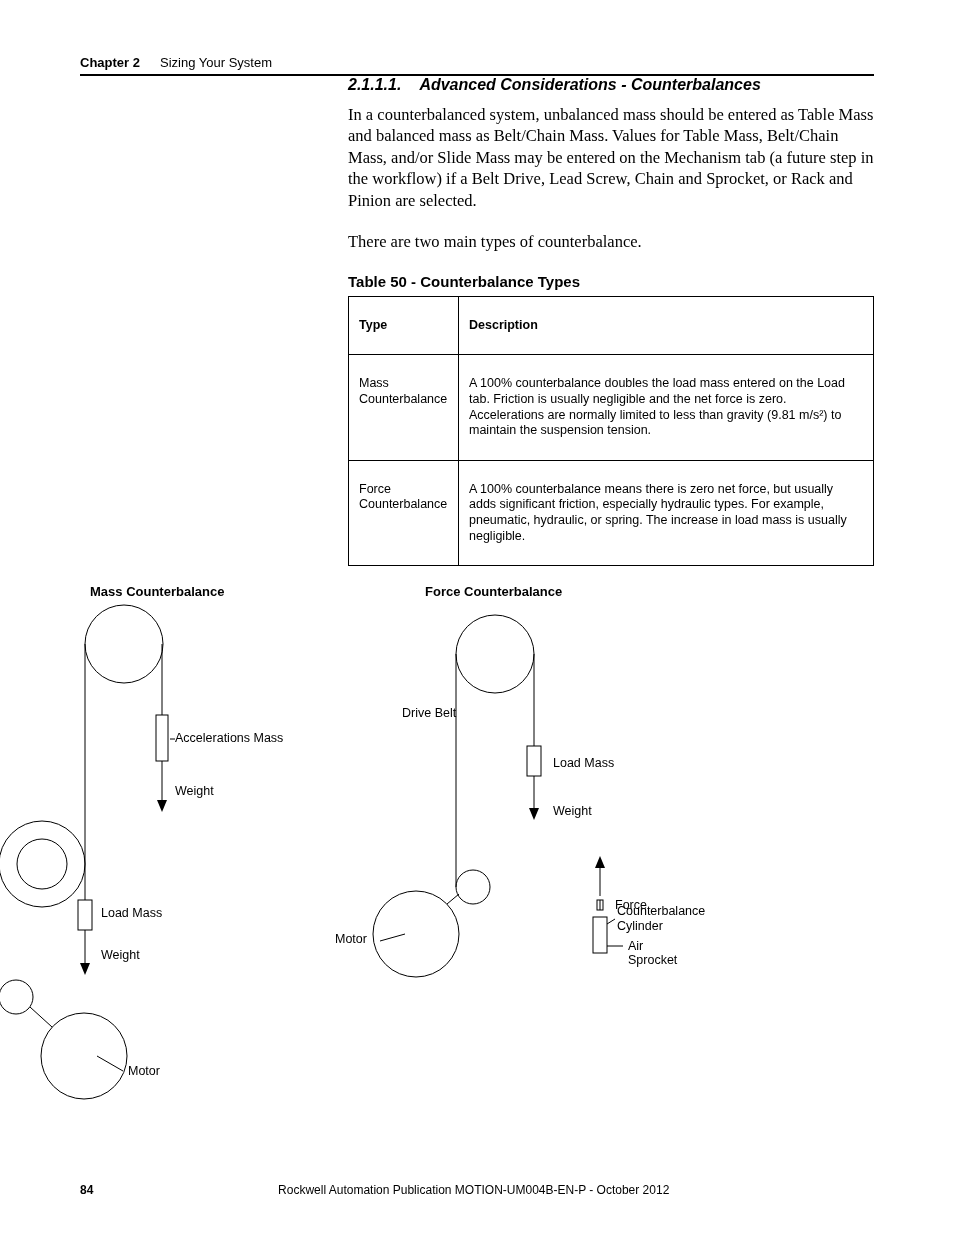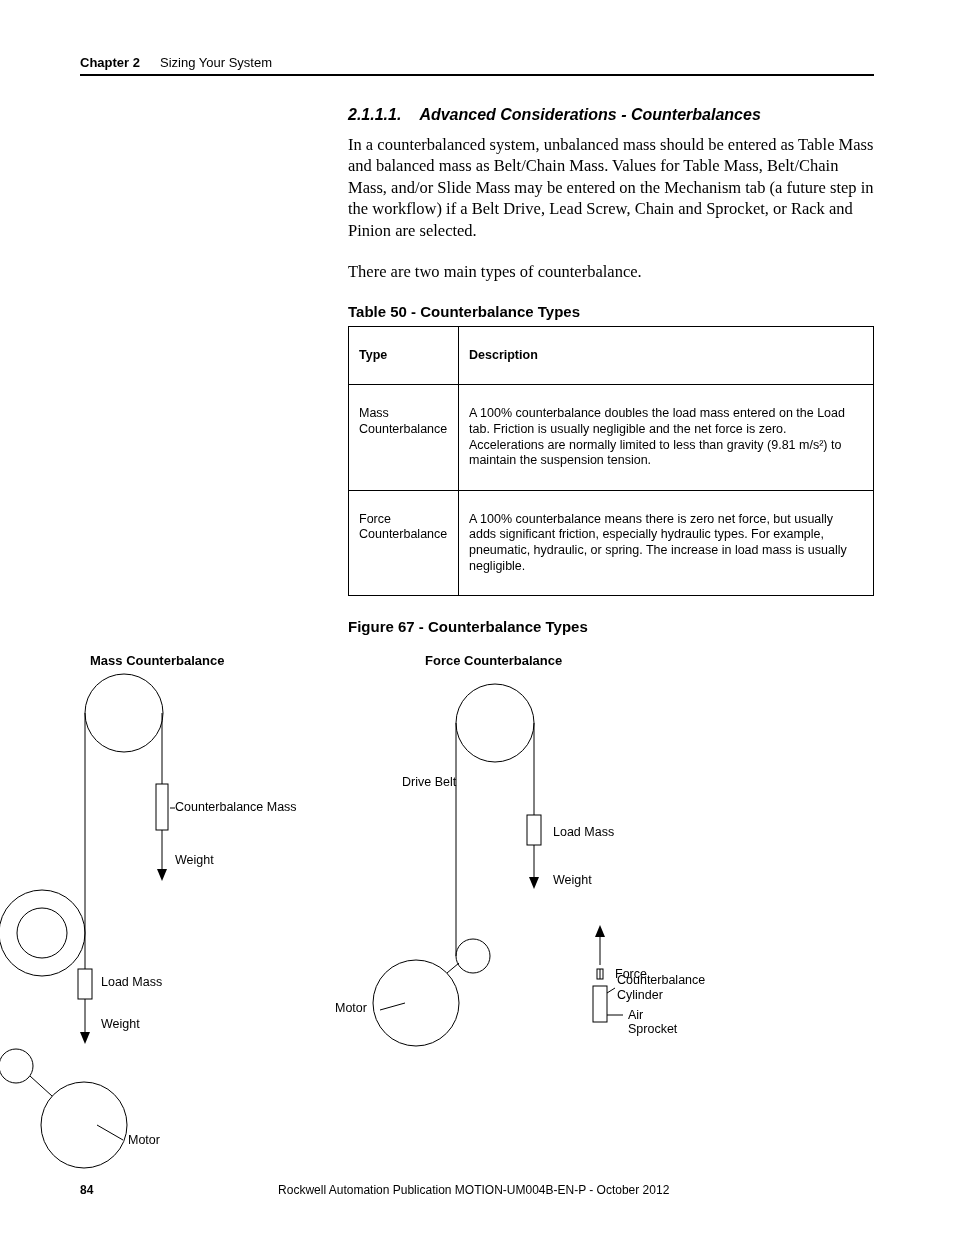--- a/index.html
+++ b/index.html
@@ -12,21 +12,20 @@
     height: 1235px;
     position: relative;
     padding: 55px 80px 40px 80px;
   }
   .header-row {
     display: flex;
     align-items: baseline;
     gap: 20px;
     border-bottom: 2px solid #000;
     padding-bottom: 4px;
-    margin-bottom: 30px;
   }
   .chapter-label { font-weight: 700; font-size: 13px; }
   .chapter-title { font-size: 13px; }
   .content-col {
     margin-left: 268px;
   }
   .section-heading {
     font-family: "Myriad Pro", "Segoe UI", Arial, sans-serif;
     font-style: italic;
     font-weight: 600;
@@ -120,21 +119,20 @@
         <td>Mass Counterbalance</td>
         <td>A 100% counterbalance doubles the load mass entered on the Load tab. Friction is usually negligible and the net force is zero. Accelerations are normally limited to less than gravity (9.81 m/s²) to maintain the suspension tension.</td>
       </tr>
       <tr>
         <td>Force Counterbalance</td>
         <td>A 100% counterbalance means there is zero net force, but usually adds significant friction, especially hydraulic types. For example, pneumatic, hydraulic, or spring. The increase in load mass is usually negligible.</td>
       </tr>
     </tbody>
   </table>
 
-  <div class="figure-caption" style="margin-top:22px">Figure 67 - Counterbalance Types</div>
 </div>
 
 <div class="figure-area">
 
   <div class="diagram-title" style="left:215px; top:0px">Mass Counterbalance</div>
   <div class="diagram-title" style="left:550px; top:0px">Force Counterbalance</div>
 
   <svg width="400" height="540" viewBox="0 0 400 540" style="left:0; top:0">
 
     <circle cx="249" cy="60" r="39" fill="none" stroke="#000" stroke-width="1"></circle>
@@ -162,21 +160,21 @@
 
     <circle cx="141" cy="413" r="17" fill="none" stroke="#000"></circle>
 
     <circle cx="209" cy="472" r="43" fill="none" stroke="#000"></circle>
 
     <line x1="155" y1="423" x2="177" y2="443" stroke="#000"></line>
 
     <line x1="222" y1="472" x2="248" y2="487" stroke="#000"></line>
   </svg>
 
-  <div class="dlabel" style="left:300px; top:147px;">Counterbalance Mass</div>
+  <div class="dlabel" style="left:300px; top:147px;">Accelerations Mass</div>
   <div class="dlabel" style="left:300px; top:200px;">Weight</div>
 
   <div class="dlabel" style="left:226px; top:322px;">Load Mass</div>
   <div class="dlabel" style="left:226px; top:364px;">Weight</div>
   <div class="dlabel" style="left:253px; top:480px;">Motor</div>
 
   <svg width="370" height="430" viewBox="0 0 370 430" style="left:430; top:0">
 
     <circle cx="190" cy="70" r="39" fill="none" stroke="#000"></circle>
 

